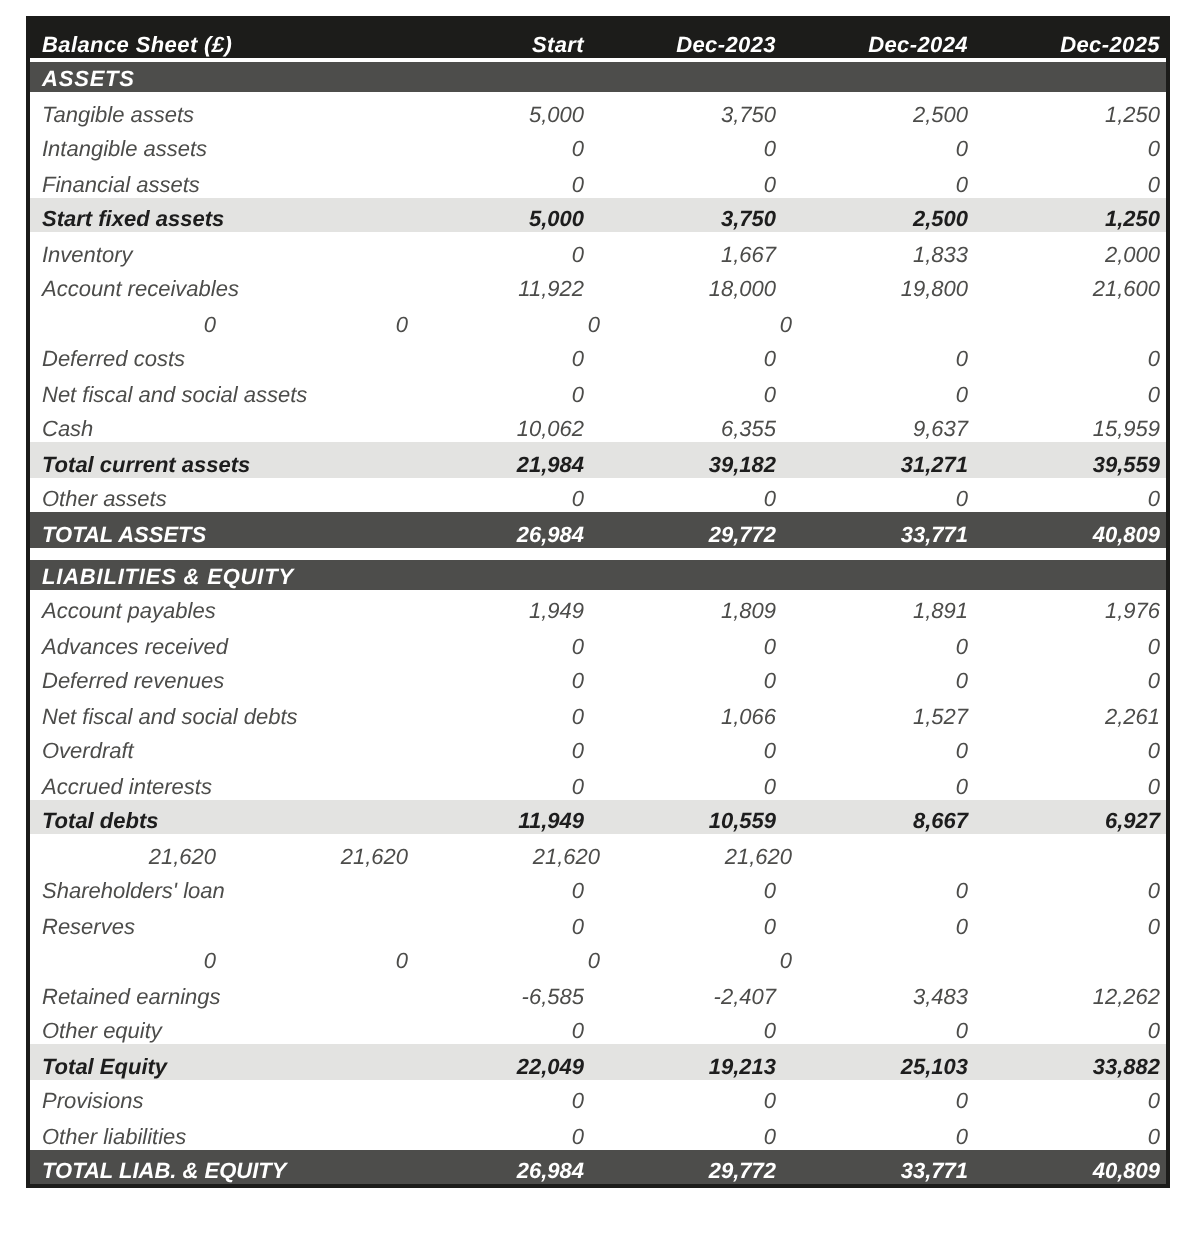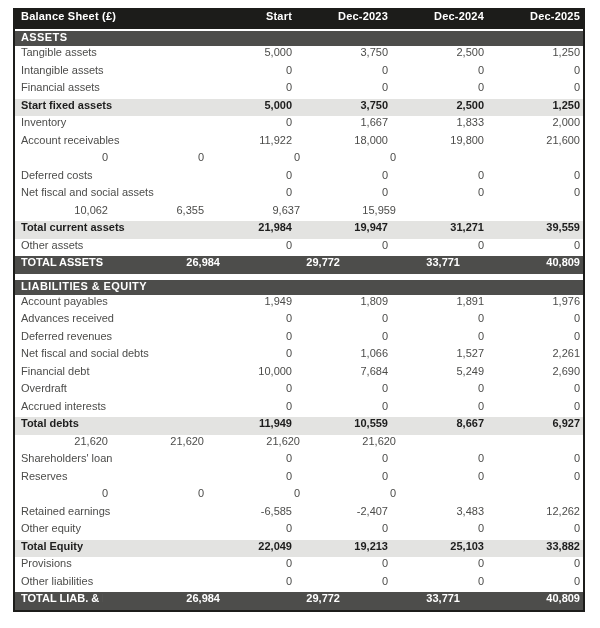--- a/index.html
+++ b/index.html
@@ -9,38 +9,39 @@
     background: #ffffff;
     font-family: "Liberation Sans", sans-serif;
     overflow: hidden; position: relative;
   }
   .sheet {
     position: absolute; left: 13px; top: 8px; width: 572px;
     border: 2px solid var(--header-bg, #1b1b19);
     background: #ffffff;
   }
   .row {
-    display: flex; align-items: flex-start;
+    display: flex; align-items: flex-end;
     height: 17.5px; font-size: 11px;
     color: var(--body-text, #4c4c4a);
     background: #ffffff;
+    font-style: italic;
   }
   .lbl { flex: 1 1 auto; padding-left: 6px; white-space: nowrap; overflow: hidden; }
   .num { flex: 0 0 96px; text-align: right; padding-right: 3px; font-variant-numeric: tabular-nums; }
   .header-row {
     height: 19px; background: var(--header-bg, #1c1c1a);
     color: var(--header-text, #ffffff); font-weight: 700;
   }
   .header-row .lbl, .header-row .num { letter-spacing: 0.2px; }
   .section-row {
     height: 15px; background: var(--section-bg, #4d4d4b);
     color: var(--header-text, #fdfdfd); font-weight: 700; letter-spacing: 0.4px;
   }
   .subtotal-row { background: var(--subtotal-bg, #e3e3e1); color: #1d1d1d; font-weight: 700; }
-  .grand-row { background: var(--section-bg, #4d4d4b); color: var(--header-text, #ffffff); font-weight: 700; gap: 24px; }
+  .grand-row { background: var(--section-bg, #4d4d4b); color: var(--header-text, #ffffff); font-weight: 700; }
   .sep2 { height: 2px; background: #ffffff; }
   .gap { height: 6px; background: #ffffff; }
 </style>
 </head>
 <body>
 
 <div class="sheet">
 
   <div class="row header-row">
     <div class="lbl">Balance Sheet (£)</div>
@@ -121,30 +122,31 @@
 
   <div class="row">
     <div class="lbl">Net fiscal and social assets</div>
     <div class="num">0</div>
     <div class="num">0</div>
     <div class="num">0</div>
     <div class="num">0</div>
   </div>
 
   <div class="row">
+    <div class="lbl">Cash</div>
     <div class="num">10,062</div>
     <div class="num">6,355</div>
     <div class="num">9,637</div>
     <div class="num">15,959</div>
   </div>
 
   <div class="row subtotal-row">
     <div class="lbl">Total current assets</div>
     <div class="num">21,984</div>
-    <div class="num">19,947</div>
+    <div class="num">39,182</div>
     <div class="num">31,271</div>
     <div class="num">39,559</div>
   </div>
 
   <div class="row">
     <div class="lbl">Other assets</div>
     <div class="num">0</div>
     <div class="num">0</div>
     <div class="num">0</div>
     <div class="num">0</div>
@@ -189,27 +191,20 @@
   </div>
 
   <div class="row">
     <div class="lbl">Net fiscal and social debts</div>
     <div class="num">0</div>
     <div class="num">1,066</div>
     <div class="num">1,527</div>
     <div class="num">2,261</div>
   </div>
 
-  <div class="row">
-    <div class="lbl">Financial debt</div>
-    <div class="num">10,000</div>
-    <div class="num">7,684</div>
-    <div class="num">5,249</div>
-    <div class="num">2,690</div>
-  </div>
 
   <div class="row">
     <div class="lbl">Overdraft</div>
     <div class="num">0</div>
     <div class="num">0</div>
     <div class="num">0</div>
     <div class="num">0</div>
   </div>
 
   <div class="row">

